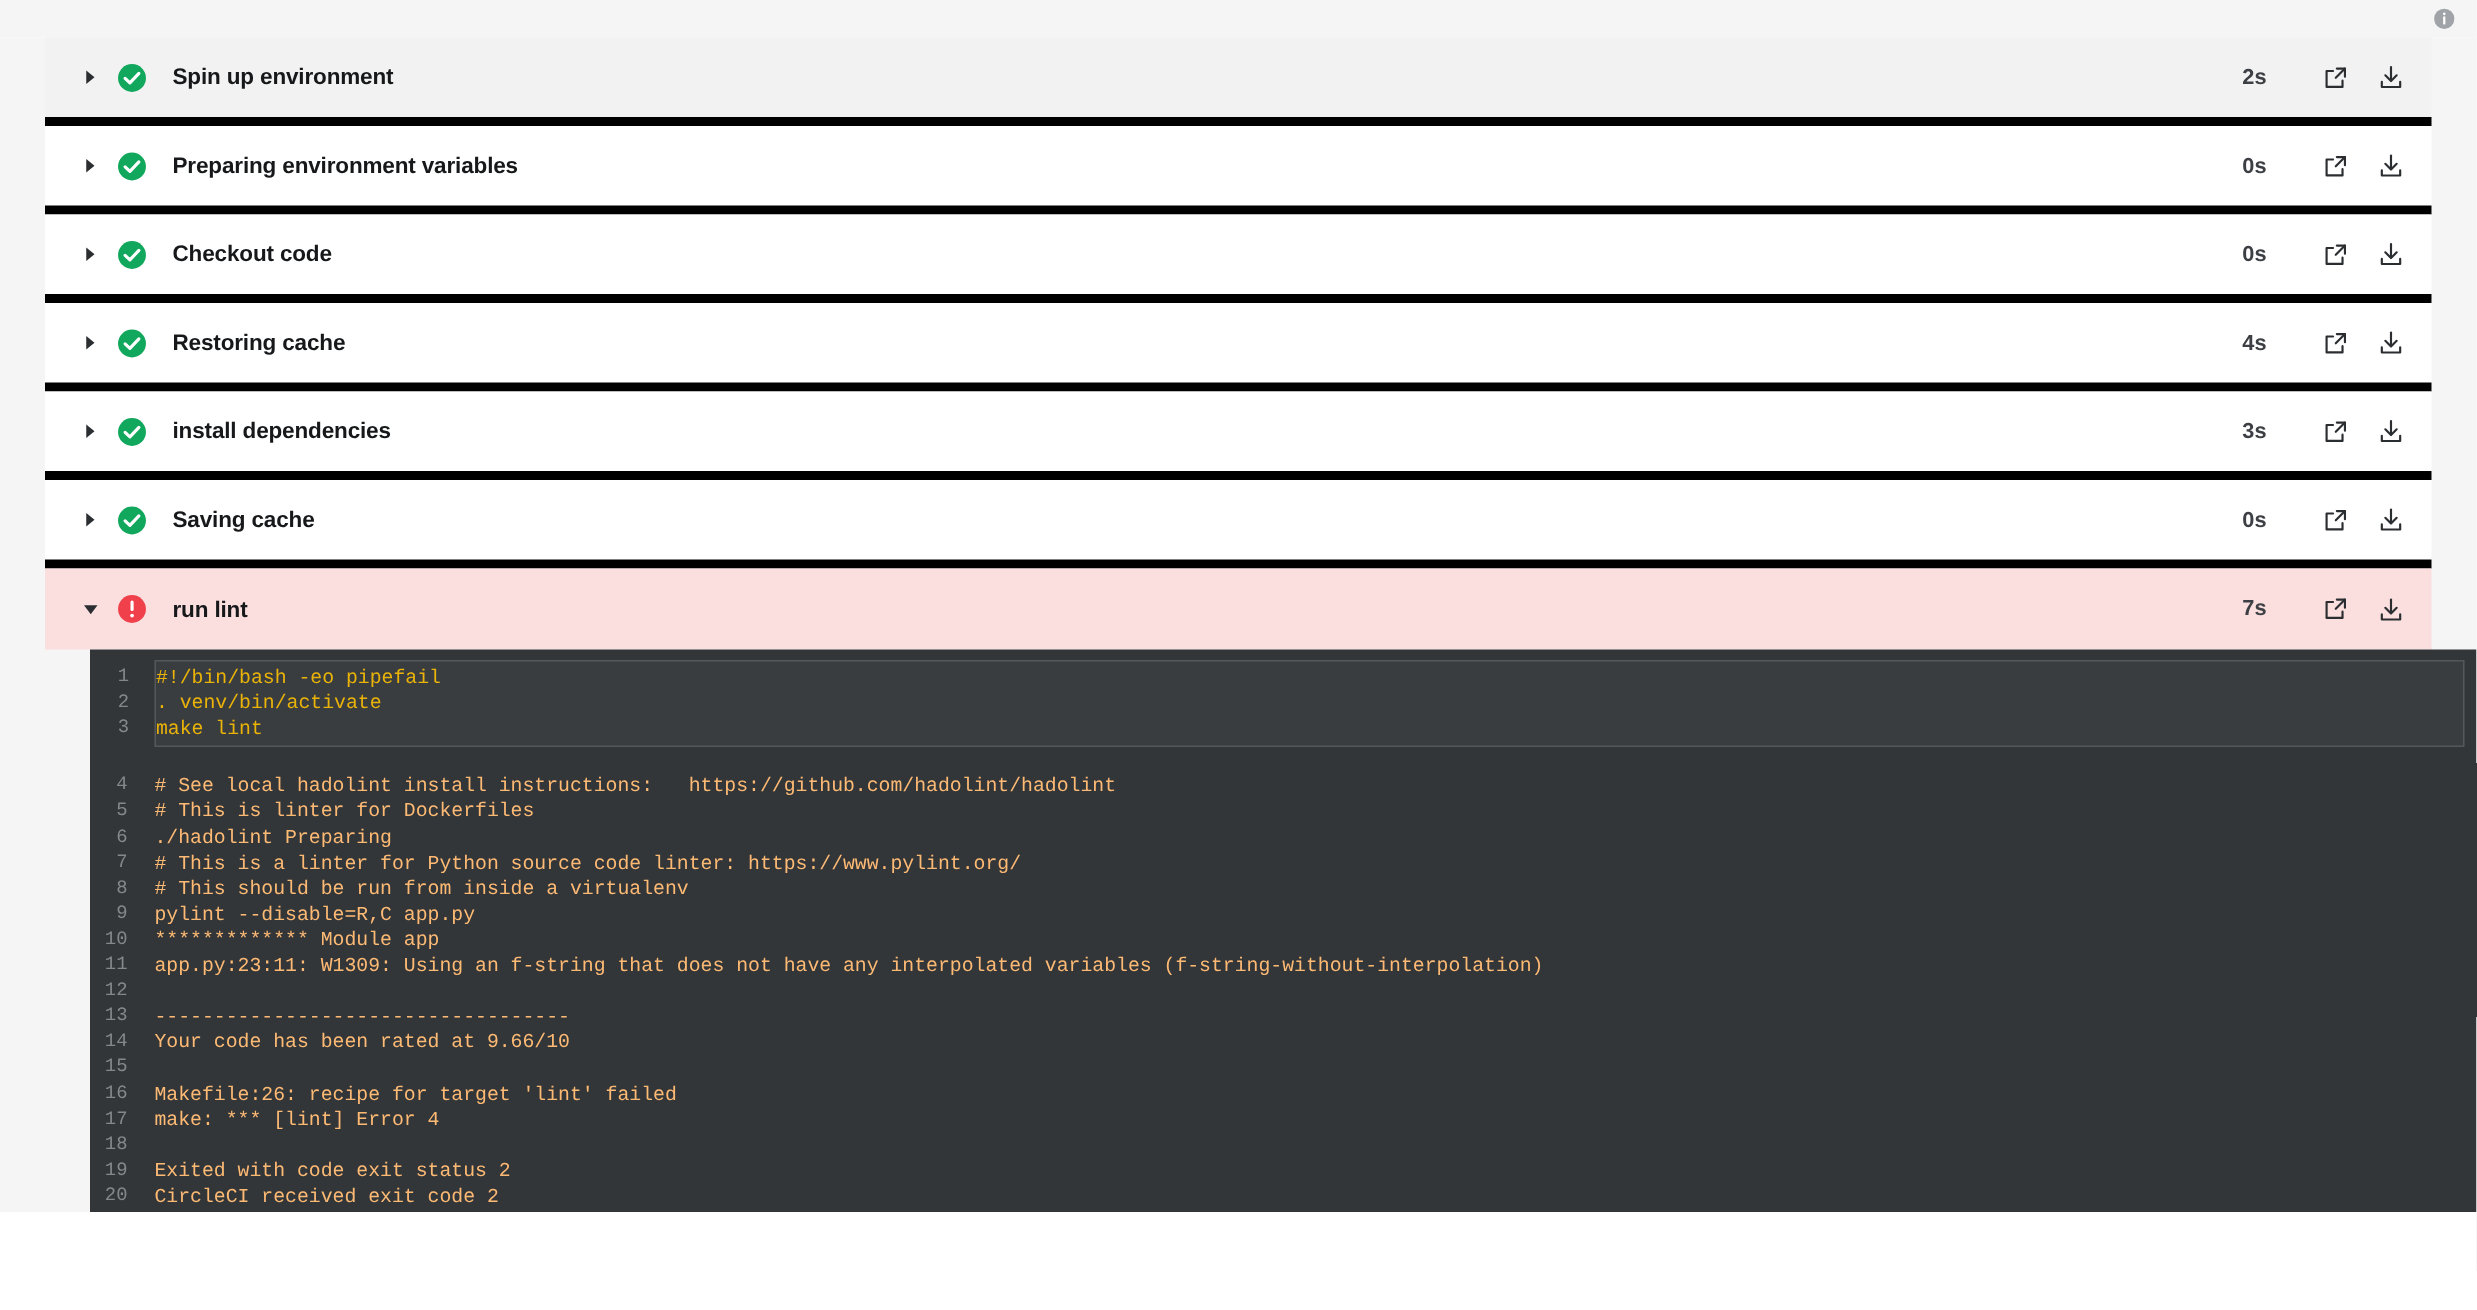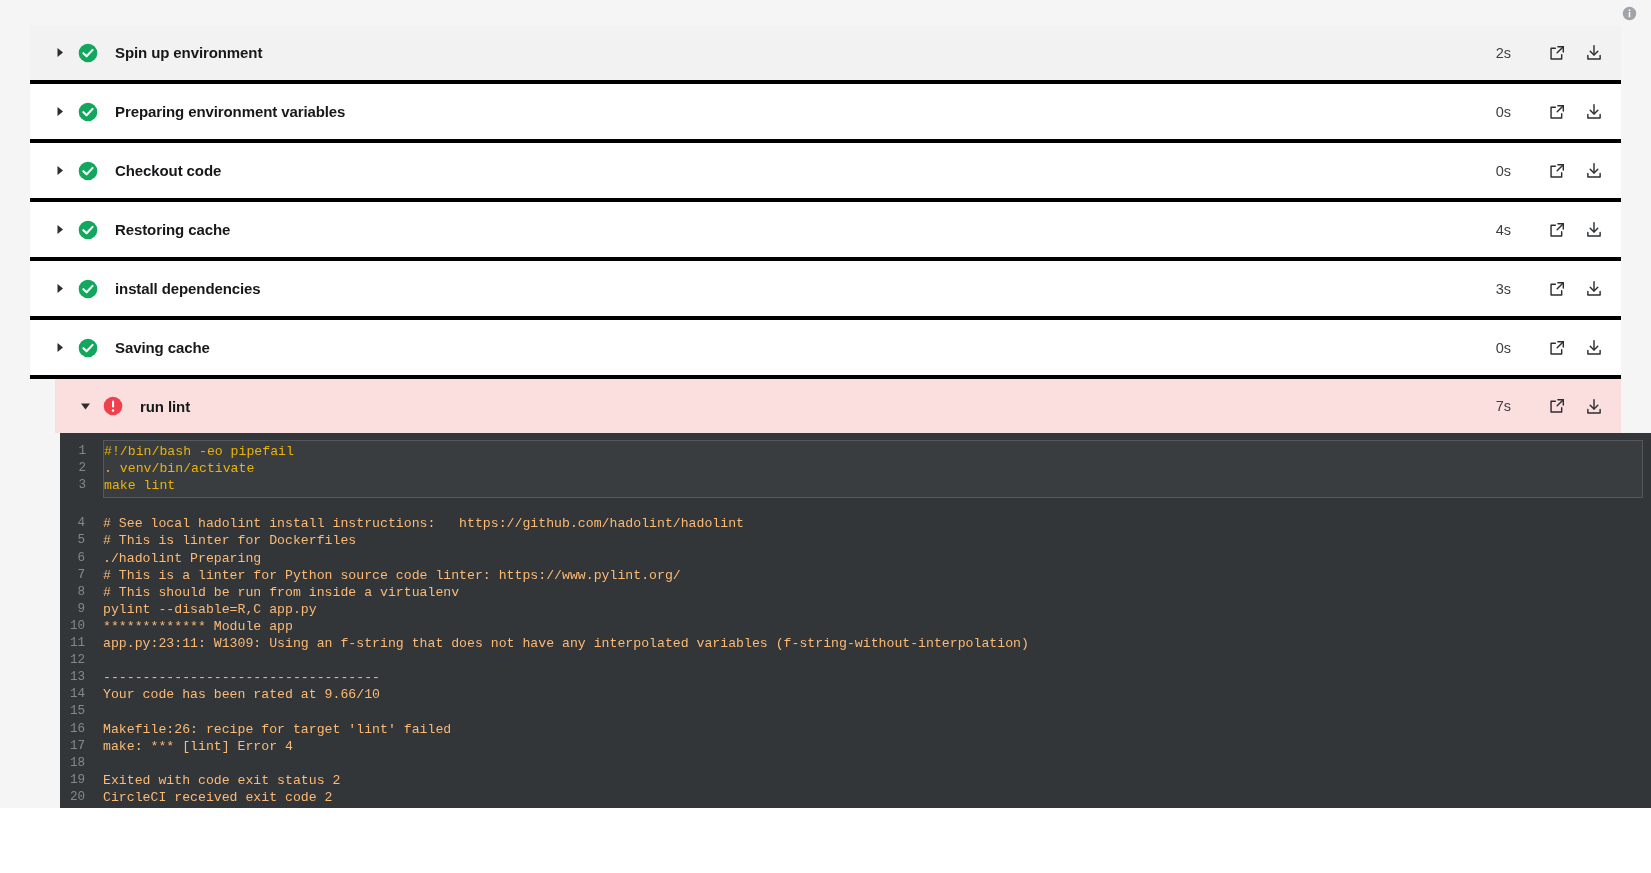--- a/index.html
+++ b/index.html
@@ -34,33 +34,32 @@
 
   
   .steps {
     padding: 0 30px;
     background: #f5f5f5;
     padding-bottom: 0;
   }
 
   .step {
     background: #ffffff;
-    border-bottom: 4px solid #000000;
+    border-bottom: 6px solid #000000;
     height: 59px;
     display: flex;
     align-items: center;
     padding: 0 0 0 22px;
     position: relative;
   }
   .step.alt { background: #f2f2f2; }
   .step.failed {
     background: #fbdfdf;
     border-bottom: none;
     height: 54px;
-    margin-left: 25px;
   }
 
   .caret {
     width: 16px;
     flex: 0 0 16px;
     display: flex;
     align-items: center;
     justify-content: center;
     cursor: pointer;
   }
@@ -83,20 +82,21 @@
     color: #16181a;
     letter-spacing: -0.1px;
     flex: 1 1 auto;
   }
 
   .step-right {
     display: flex;
     align-items: center;
     gap: 0px;
     padding-right: 14px;
+    font-weight: bold;
   }
   .duration {
     font-size: 14.5px;
     color: #3c3f43;
     min-width: 30px;
     text-align: right;
     margin-right: 22px;
   }
   .act-icon {
     width: 26px;

